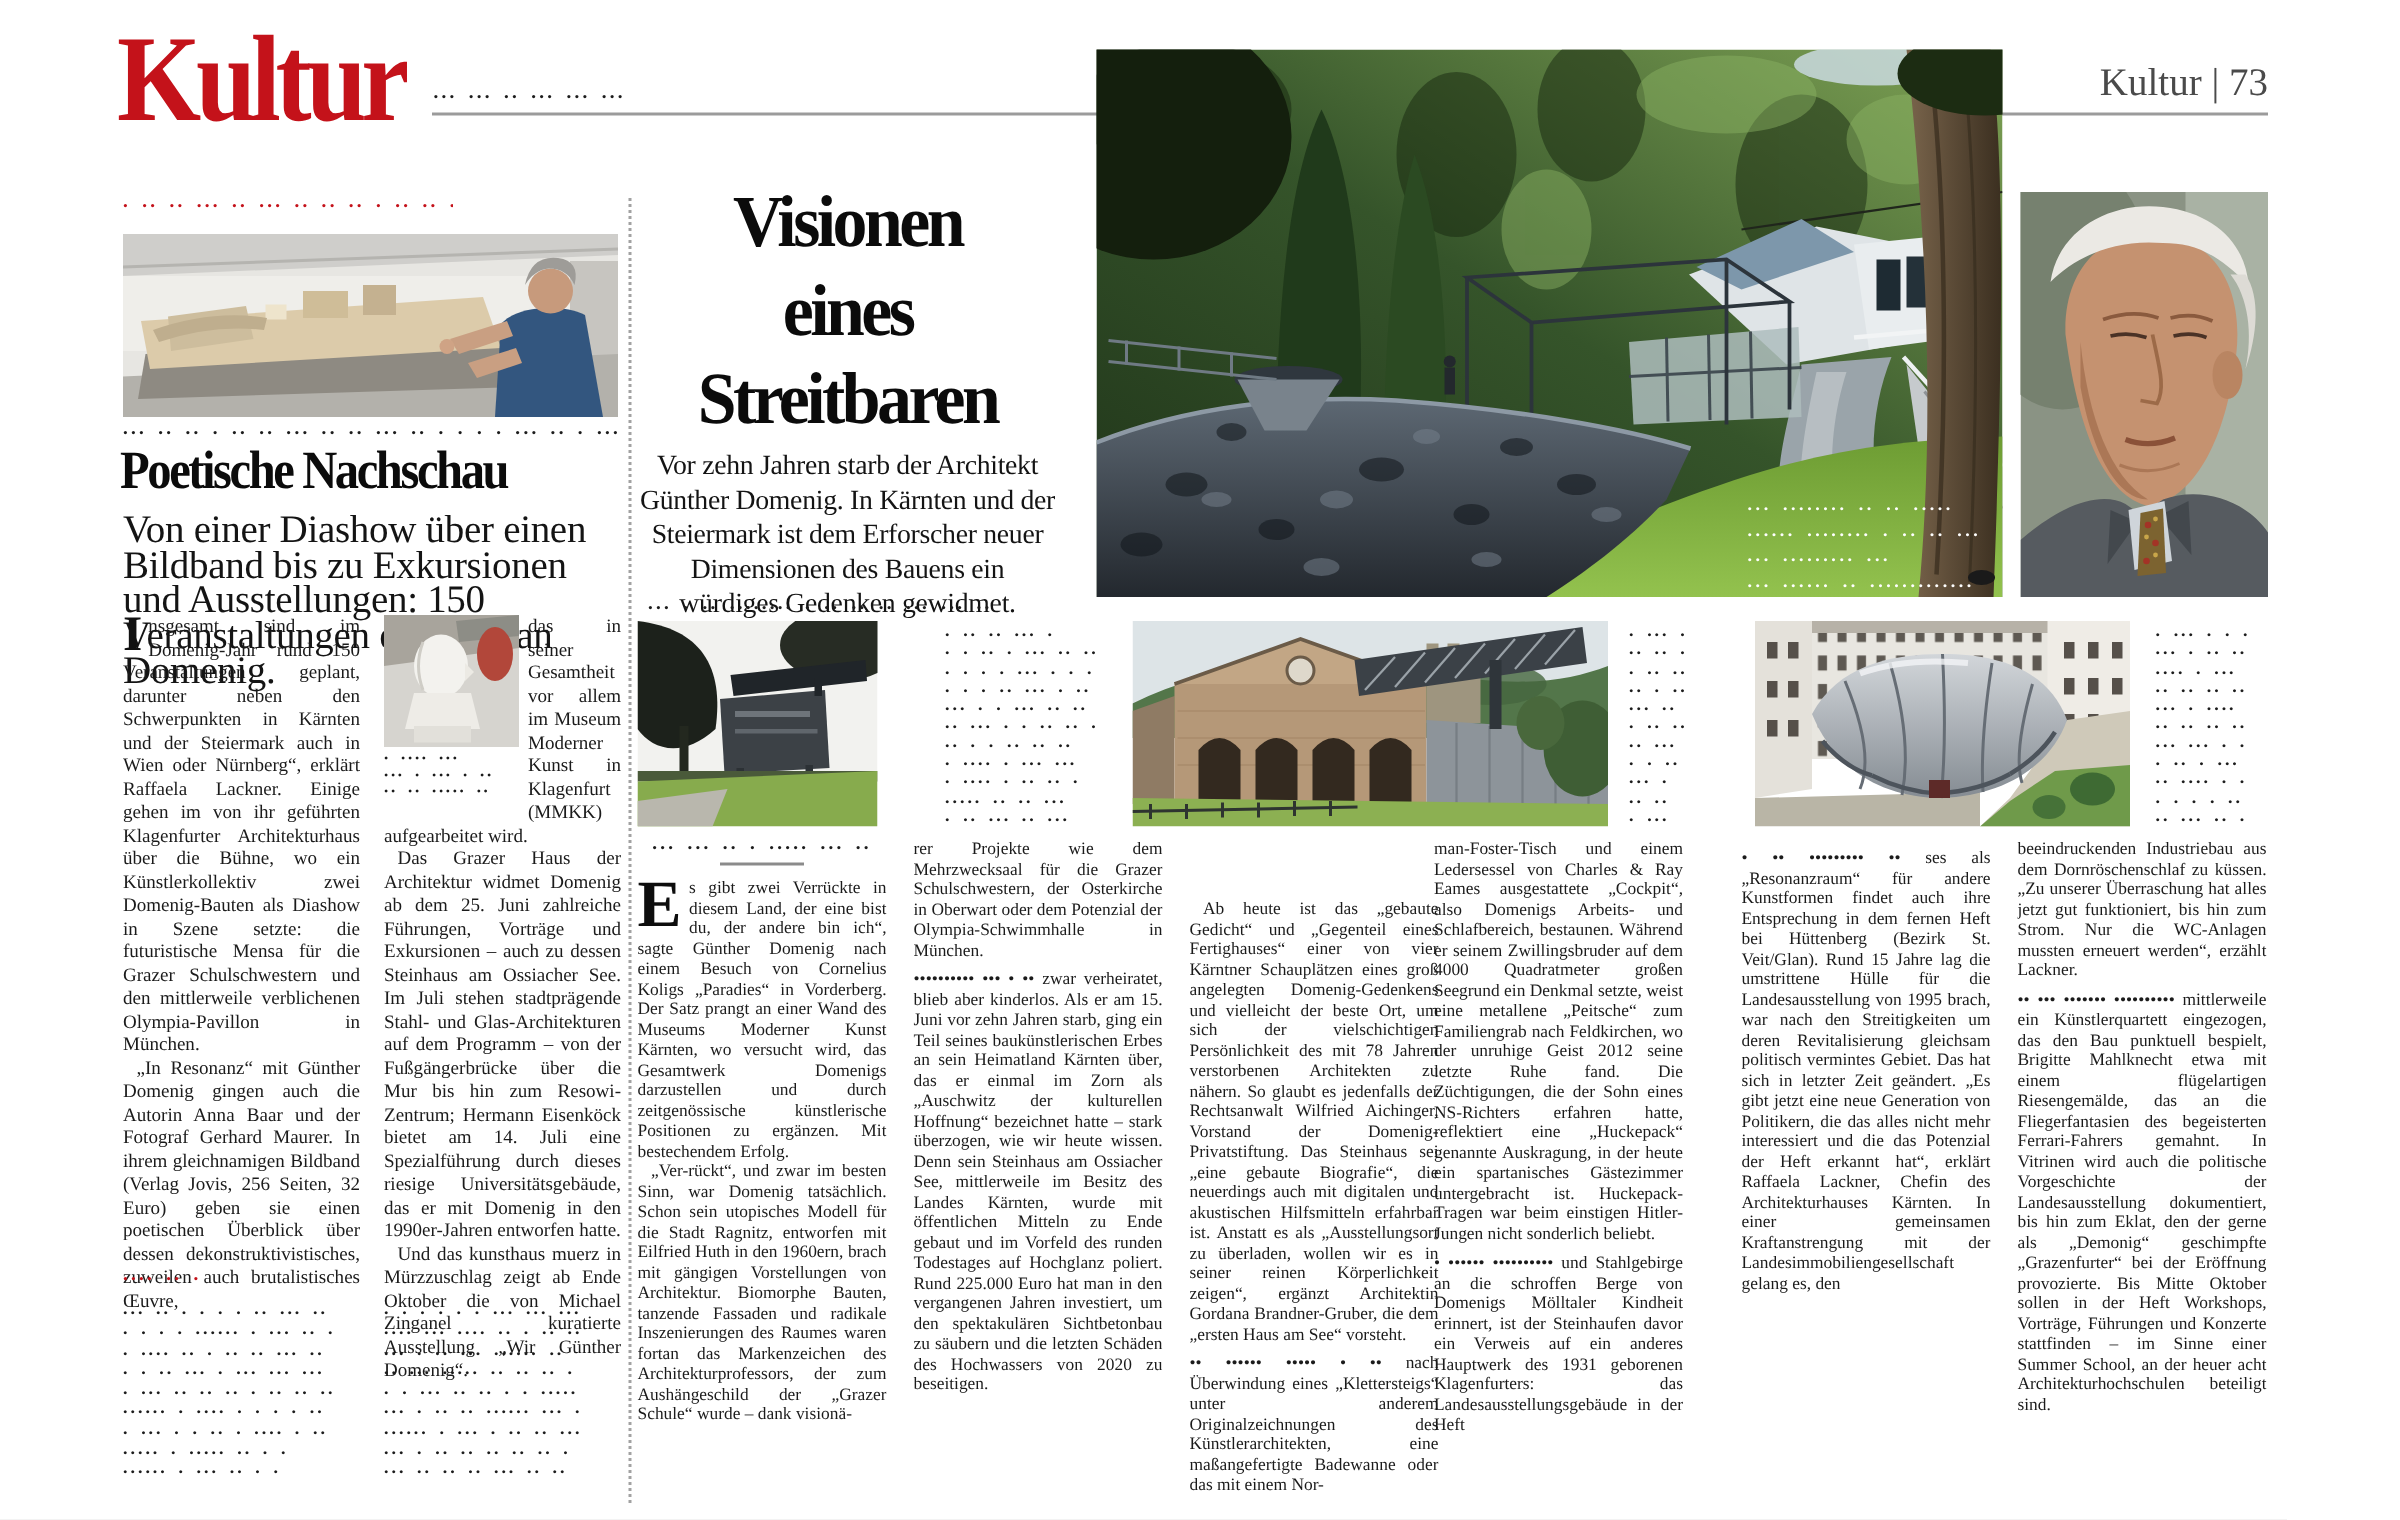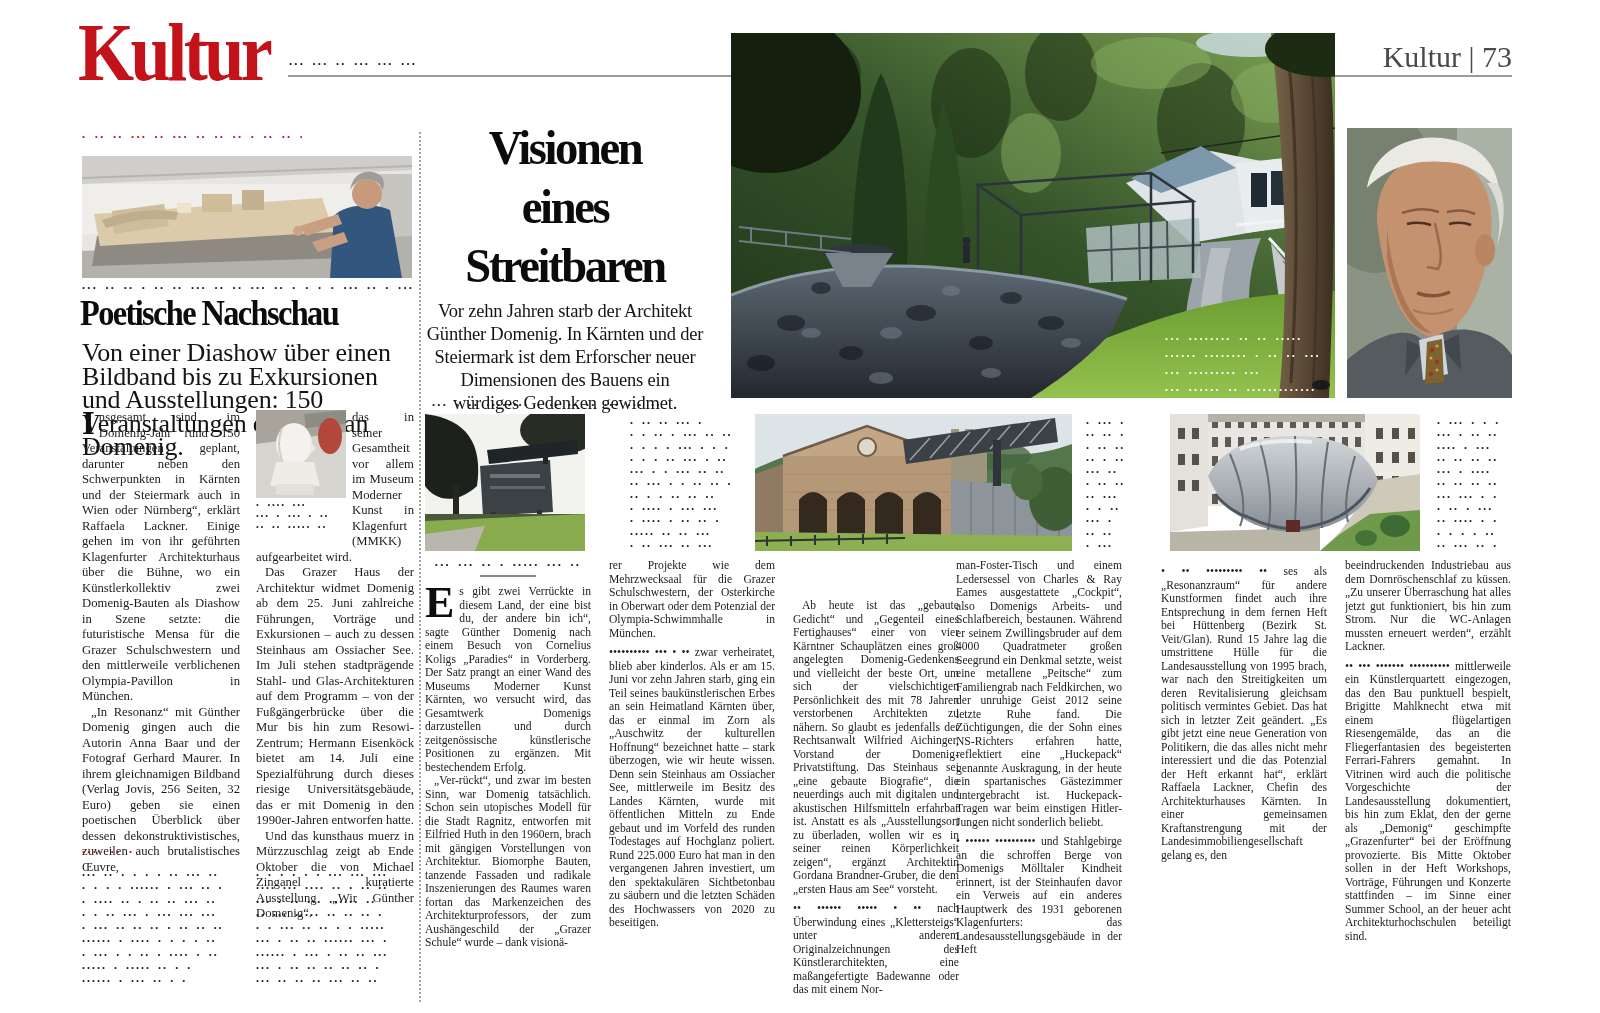--- a/index.html
+++ b/index.html
@@ -11,21 +11,21 @@
   }
   .abs { position:absolute; }
 
   
   .masthead-title {
     left:78px; top:12px; font-size:82px; font-weight:bold; color:#c4121a;
     letter-spacing:-4px; line-height:1; transform:scaleX(.88); transform-origin:left top;
     white-space:nowrap;
   }
   .top-rule { left:288px; top:75px; width:1224px; height:2px; background:#9b9b9b; }
-  .page-label { left:1290px; top:40px; width:222px; text-align:right; font-size:30px; color:#4a4a4a; }
+  .page-label { left:1290px; top:40px; width:222px; text-align:right; font-size:26px; color:#4a4a4a; }
 
   
   .dots {
     font-size:9px; letter-spacing:2.2px; word-spacing:3px; color:#1c1c1c;
     white-space:pre; overflow:hidden; line-height:12px;
   }
   .dots.red { color:#c4121a; }
   .dotcol div { font-size:8.5px; letter-spacing:2px; word-spacing:3px; white-space:pre;
     color:#1c1c1c; line-height:12.3px; }
   .dotcol.info div { line-height:13.3px; }

